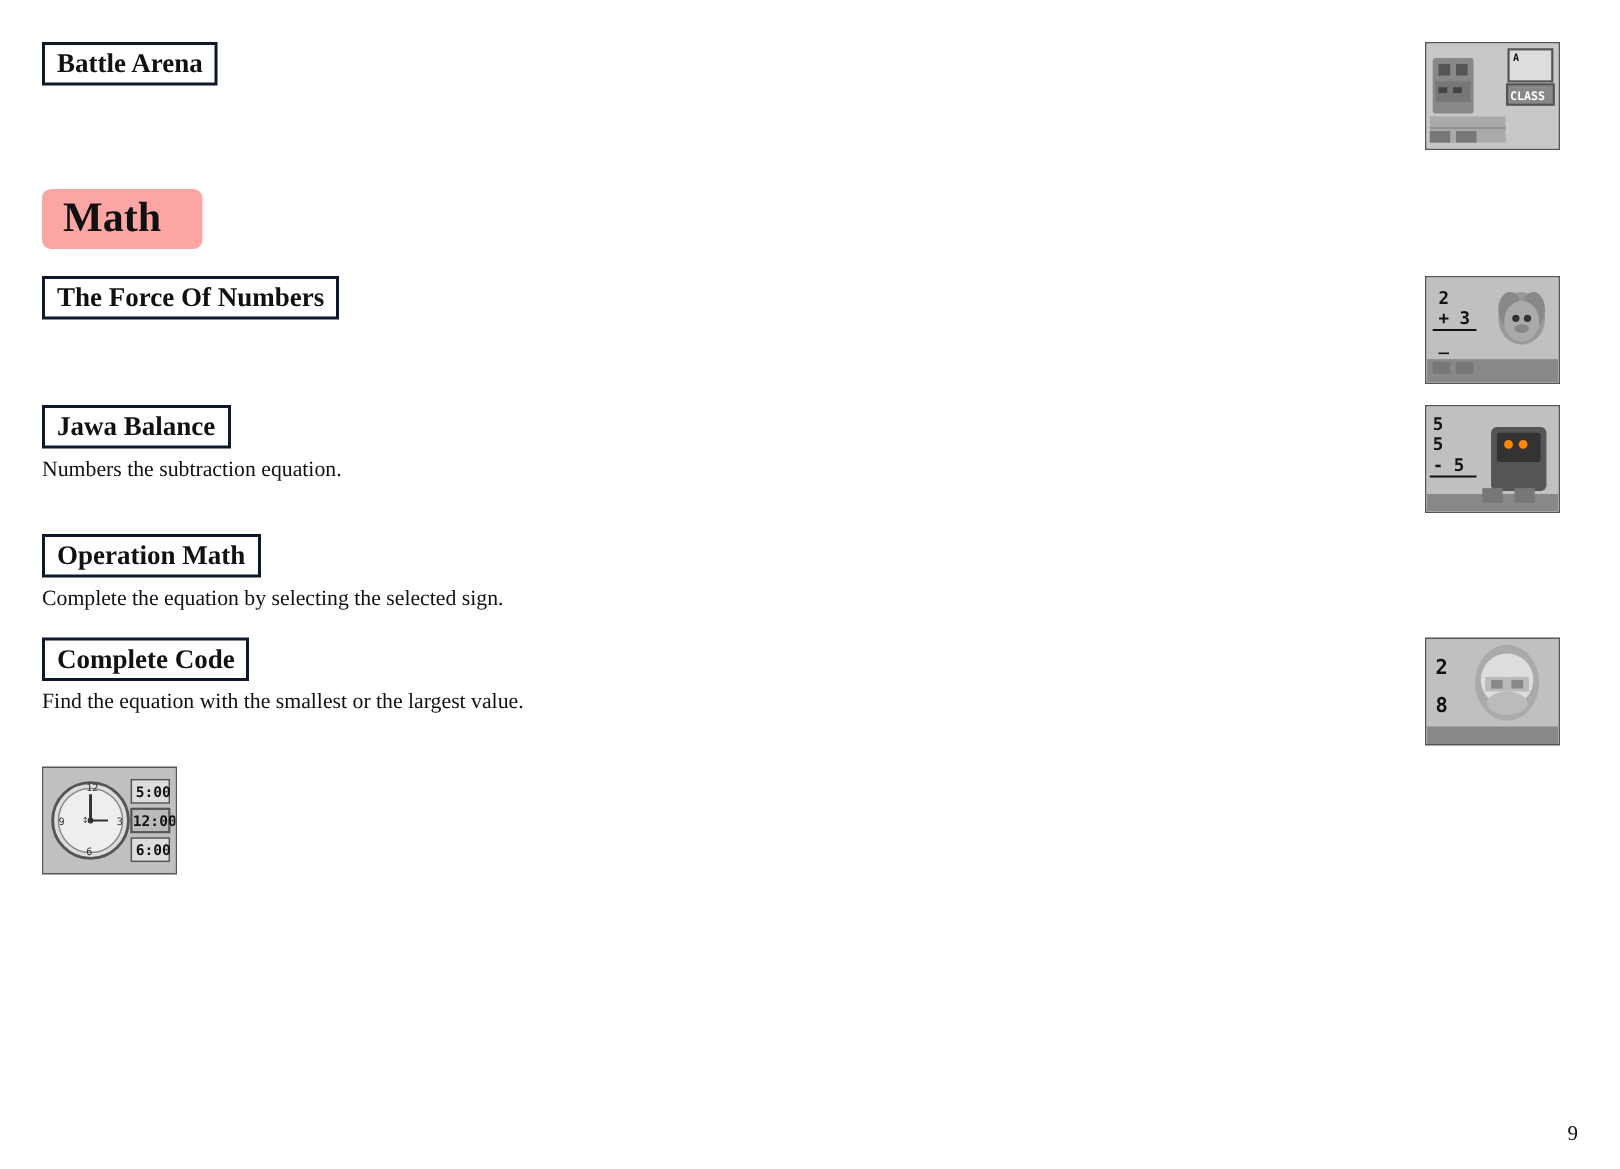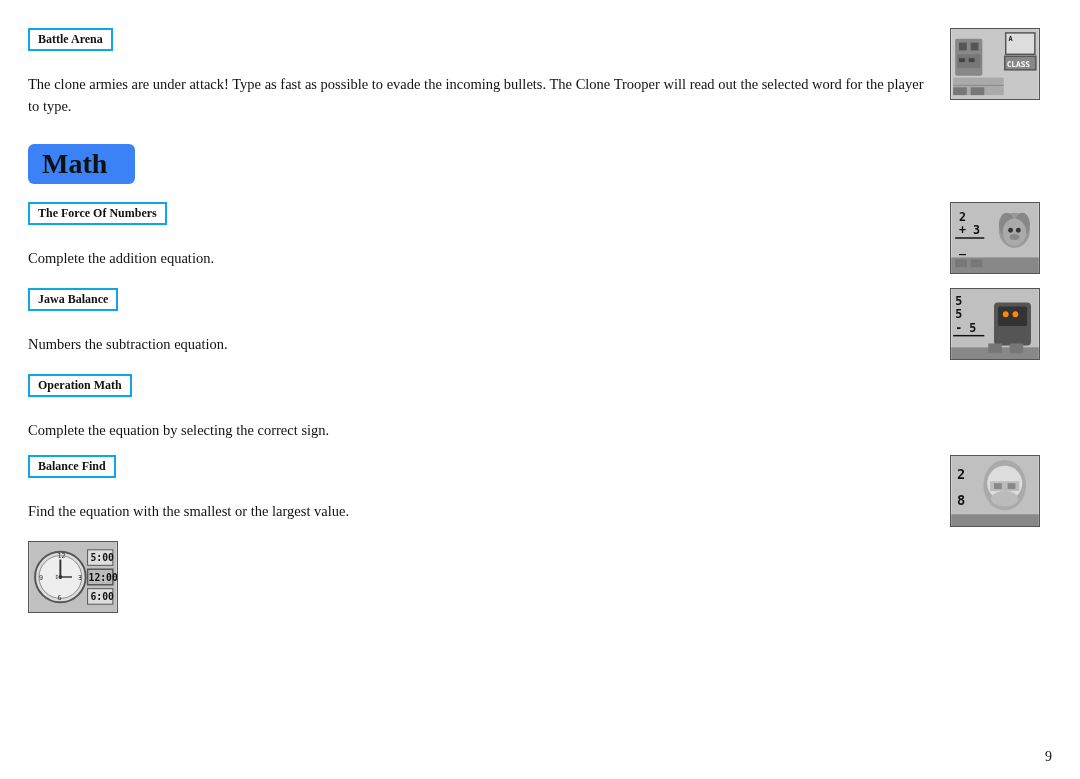--- a/index.html
+++ b/index.html
@@ -31,38 +31,38 @@
       margin-bottom: 18px;
     }
 
     .battle-arena-text {
       flex: 1;
       padding-right: 20px;
     }
 
     .section-label {
       display: inline-block;
-      border: 2px solid #0ea5e9;
+      border: 2px solid #0f172a;
       padding: 2px 8px;
       font-weight: bold;
-      font-size: 12px;
-      margin-bottom: 23px;
+      font-size: 18px;
+      margin-bottom: 4px;
       background: #fff;
     }
 
     .description {
       font-size: 14.5px;
       line-height: 1.5;
       color: #111;
     }
 
     
     .math-heading {
       display: inline-block;
-      background: #3b82f6;
+      background: #fca5a5;
       border-radius: 6px;
       padding: 4px 28px 4px 14px;
       font-size: 28px;
       font-weight: bold;
       color: #111;
       margin-bottom: 18px;
       margin-top: 8px;
     }
 
     
@@ -105,21 +105,20 @@
   </style>
 </head>
 <body>
 
 <div class="page">
 
   
   <div class="battle-arena-section">
     <div class="battle-arena-text">
       <div class="section-label">Battle Arena</div>
-      <div class="description">The clone armies are under attack! Type as fast as possible to evade the incoming bullets. The Clone Trooper will read out the selected word for the player to type.</div>
     </div>
 
     <div class="thumb-container">
       <svg class="thumb-svg" viewBox="0 0 90 72" xmlns="http://www.w3.org/2000/svg">
         <rect width="90" height="72" fill="#c8c8c8"></rect>
 
         <rect x="4" y="10" width="28" height="38" fill="#888" rx="2"></rect>
         <rect x="8" y="14" width="8" height="8" fill="#555"></rect>
         <rect x="20" y="14" width="8" height="8" fill="#555"></rect>
         <rect x="6" y="26" width="24" height="14" fill="#777"></rect>
@@ -140,21 +139,20 @@
     </div>
   </div>
 
   
   <div class="math-heading">Math</div>
 
   
   <div class="activity-section">
     <div class="activity-text">
       <div class="section-label">The Force Of Numbers</div>
-      <div class="description">Complete the addition equation.</div>
     </div>
     <div class="thumb-container">
       <svg class="thumb-svg" viewBox="0 0 90 72" xmlns="http://www.w3.org/2000/svg">
         <rect width="90" height="72" fill="#c0c0c0"></rect>
 
         <text x="8" y="18" font-family="monospace" font-size="12" font-weight="bold" fill="#111">  2</text>
         <text x="8" y="32" font-family="monospace" font-size="12" font-weight="bold" fill="#111">+ 3</text>
         <line x1="4" y1="36" x2="34" y2="36" stroke="#111" stroke-width="1.5"></line>
         <text x="8" y="50" font-family="monospace" font-size="12" font-weight="bold" fill="#111">  _</text>
 
@@ -197,28 +195,28 @@
         <rect x="38" y="56" width="14" height="10" fill="#777"></rect>
         <rect x="60" y="56" width="14" height="10" fill="#777"></rect>
       </svg>
     </div>
   </div>
 
   
   <div class="activity-section">
     <div class="activity-text">
       <div class="section-label">Operation Math</div>
-      <div class="description">Complete the equation by selecting the correct sign.</div>
-    </div>
-  </div>
-
-  
-  <div class="activity-section">
-    <div class="activity-text">
-      <div class="section-label">Balance Find</div>
+      <div class="description">Complete the equation by selecting the selected sign.</div>
+    </div>
+  </div>
+
+  
+  <div class="activity-section">
+    <div class="activity-text">
+      <div class="section-label">Complete Code</div>
       <div class="description">Find the equation with the smallest or the largest value.</div>
     </div>
     <div class="thumb-container">
       <svg class="thumb-svg" viewBox="0 0 90 72" xmlns="http://www.w3.org/2000/svg">
         <rect width="90" height="72" fill="#c0c0c0"></rect>
 
         <ellipse cx="55" cy="30" rx="22" ry="26" fill="#aaa"></ellipse>
         <ellipse cx="55" cy="28" rx="18" ry="18" fill="#ddd"></ellipse>
         <rect x="40" y="26" width="30" height="10" fill="#bbb"></rect>
         <rect x="44" y="28" width="8" height="6" fill="#888"></rect>

